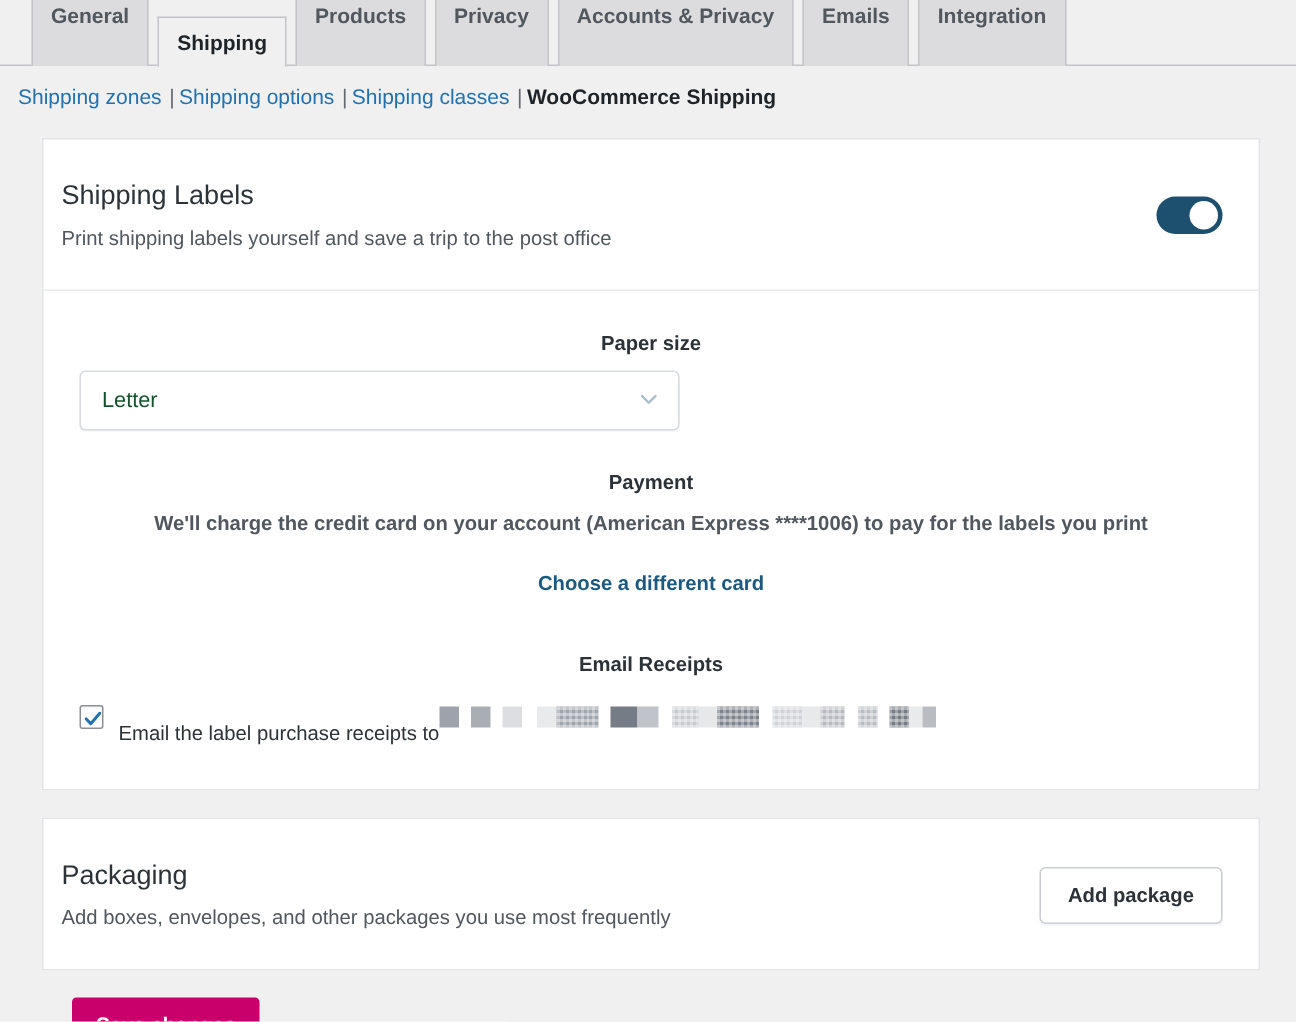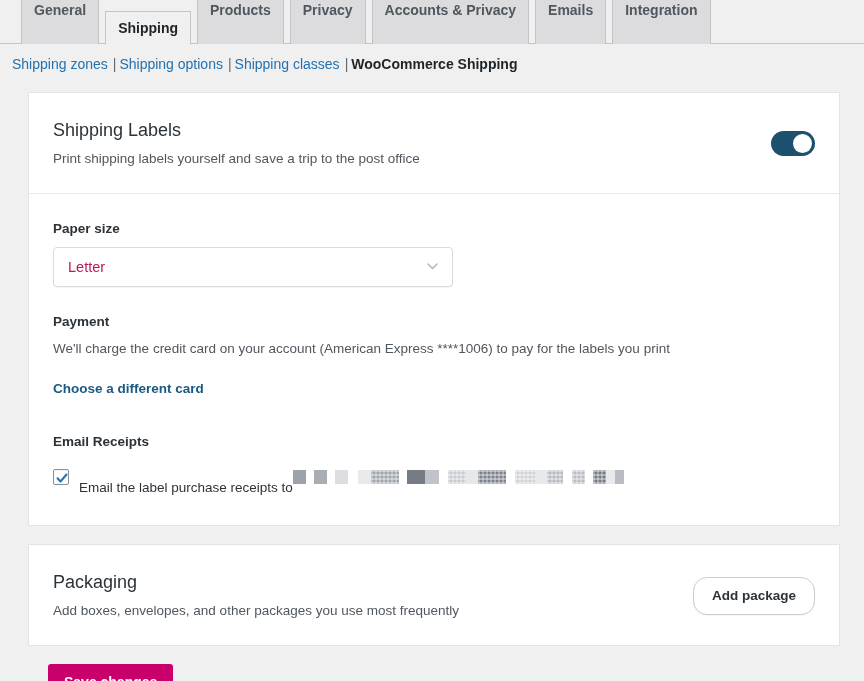--- a/index.html
+++ b/index.html
@@ -84,21 +84,21 @@
     background: #fff;
     border: 1px solid #e2e4e7;
     width: 812px;
     margin-bottom: 18px;
   }
 
   .card-head {
     display: flex;
     align-items: center;
     justify-content: space-between;
-    padding: 26px 24px 24px 24px;
+    padding: 26px 24px 24px 12px;
     border-bottom: 1px solid #e8eaec;
   }
   .card-head.no-border { border-bottom: none; }
   .card-head-text { max-width: 640px; }
   .card-title {
     font-size: 18px;
     font-weight: 400;
     color: #2c3338;
     line-height: 1.25;
     margin: 0 0 9px 0;
@@ -121,21 +121,21 @@
   }
   .toggle .knob {
     position: absolute;
     top: 3px; left: 22px;
     width: 19px; height: 19px;
     border-radius: 50%;
     background: #fff;
   }
 
   
-  .card-body { padding: 26px 24px 30px 24px; }
+  .card-body { padding: 26px 24px 30px 24px; text-align: center; }
 
   .field-label {
     font-size: 13.5px;
     font-weight: 700;
     color: #2c3338;
     margin: 0 0 9px 0;
     line-height: 1.3;
   }
 
   .select {
@@ -143,37 +143,38 @@
     width: 400px;
     height: 40px;
     background: #fff;
     border: 1px solid #d7dade;
     border-radius: 4px;
     box-shadow: 0 1px 1px rgba(0,0,0,.04);
     display: flex;
     align-items: center;
     padding: 0 14px;
     font-size: 14.5px;
-    color: #be185d;
+    color: #14532d;
     cursor: pointer;
     margin-bottom: 26px;
   }
   .select .chev {
     position: absolute;
     right: 14px; top: 50%;
     margin-top: -4px;
     width: 11px; height: 7px;
   }
   .select .chev svg { display: block; }
 
   .para {
     font-size: 13.5px;
     color: #50575e;
     margin: 0 0 0 0;
     line-height: 1.5;
+    font-weight: bold;
   }
   .link {
     display: inline-block;
     margin-top: 22px;
     font-size: 13.5px;
     font-weight: 700;
     color: #1b5a80;
     text-decoration: none;
     cursor: pointer;
   }
@@ -216,21 +217,21 @@
     vertical-align: top;
   }
 
   
   .btn-secondary {
     font-size: 13.5px;
     font-weight: 700;
     color: #2c3338;
     background: #fff;
     border: 1px solid #c9cdd2;
-    border-radius: 14px;
+    border-radius: 4px;
     padding: 11px 18px;
     cursor: pointer;
     line-height: 1;
     box-shadow: 0 1px 1px rgba(0,0,0,.04);
     white-space: nowrap;
     font-family: "Liberation Sans", sans-serif;
   }
 
   
   .savebar { padding: 0 24px 0 28px; margin-left: 20px; }

